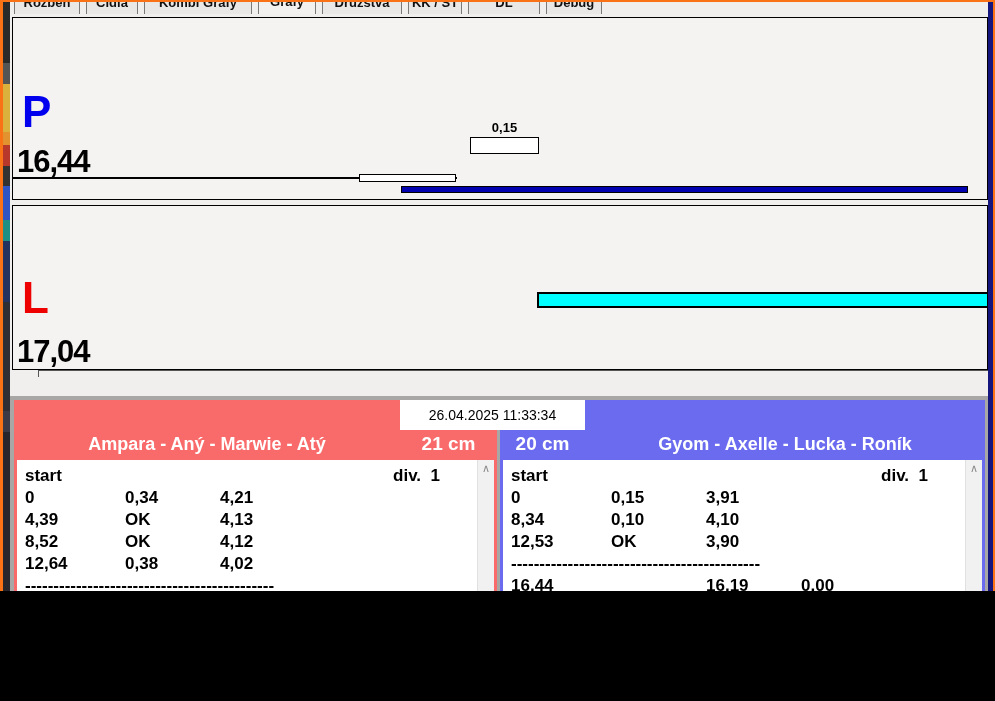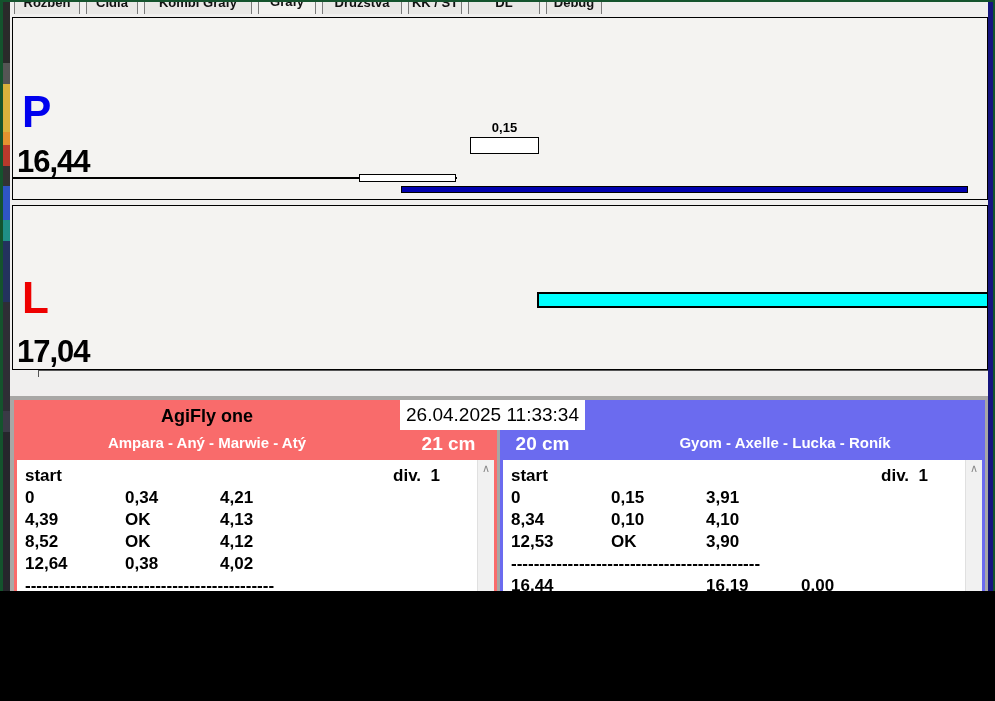--- a/index.html
+++ b/index.html
@@ -1,17 +1,17 @@
 <!DOCTYPE html>
 <html><head>
 <meta charset="utf-8">
 <style>
   * { margin:0; padding:0; box-sizing:border-box; }
   body { font-family:"Liberation Sans", sans-serif; background:#000; }
-  .screen { position:relative; width:995px; height:608px; background:#14532d; overflow:hidden; }
+  .screen { position:relative; width:995px; height:608px; background:#f97316; overflow:hidden; }
 
   
   .sliver { position:absolute; left:3px; top:2px; width:7px; height:682px;
     background:linear-gradient(#2a2a2a 0 9%, #555 9% 12%, #d9b13c 12% 19%, #e2922f 19% 21%,
       #b8392c 21% 24%, #333 24% 27%, #2f55c4 27% 32%, #1f8f86 32% 35%, #23325e 35% 44%,
       #2e2e35 44% 60%, #3a3a46 60% 63%, #26262c 63% 100%); }
   .navy-strip { position:absolute; right:2px; top:2px; width:5px; height:682px; background:#15157e; }
 
   .window { position:absolute; left:10px; top:2px; width:978px; height:682px; background:#f0efee; }
 
@@ -44,29 +44,29 @@
   .thin-line::before { content:""; position:absolute; left:0; top:0; width:1px; height:7px; background:#555; }
 
   
   .bottom { position:absolute; left:0; right:0; top:394px; height:288px; background:#a8a7a5; }
   .team { position:absolute; top:4px; height:281px; }
   .team-left  { left:4px;  width:483px; background:#f96b6b; }
   .team-right { left:490px; width:485px; background:#6b6bef; }
   .team-title { position:absolute; top:6px; font-size:18px; font-weight:bold; color:#000; text-align:center; }
   .team-left  .team-title { left:0; width:386px; }
   .team-right .team-title { left:85px; right:0; }
-  .team-sub { position:absolute; top:34px; font-size:15px; font-weight:bold; color:#fff; text-align:center; }
+  .team-sub { position:absolute; top:34px; font-size:18px; font-weight:bold; color:#fff; text-align:center; }
   .team-left  .team-sub { left:0; width:386px; }
   .team-right .team-sub { left:85px; right:0; }
   .cm-label { position:absolute; font-size:19px; font-weight:bold; color:#fff; text-align:center; }
   .team-left  .cm-label { left:386px; width:97px; top:33px; }
   .team-right .cm-label { left:0; width:85px; top:33px; }
 
   .datetime-box { position:absolute; left:390px; top:4px; width:185px; height:30px; background:#fff;
-    display:flex; align-items:center; justify-content:center; font-size:19px; color:#000; z-index:5; white-space:nowrap; }
+    display:flex; align-items:center; justify-content:center; font-size:14px; color:#000; z-index:5; white-space:nowrap; }
 
   .ttable { position:absolute; left:3px; right:3px; top:60px; bottom:3px; background:#fff; overflow:hidden; }
   .tcontent { position:absolute; left:8px; top:5px; right:26px; font-size:17px; font-weight:bold; color:#000; line-height:22px; }
   .thead { display:flex; justify-content:space-between; white-space:pre; }
   .thead .divnum { margin-right:28px; }
   .trow, .ttotal { display:grid; grid-template-columns:100px 95px 95px 1fr; white-space:pre; }
   .tsep { letter-spacing:0; white-space:nowrap; overflow:hidden; }
   .scrollbar { position:absolute; right:0; top:0; bottom:0; width:17px; background:#f1f1f1; border-left:1px solid #e0e0e0; }
   .scroll-up { position:absolute; top:2px; left:0; width:100%; text-align:center; color:#8a8a8a; font-size:11px; line-height:12px; }
 
@@ -123,21 +123,20 @@
       <div class="bar-l"></div>
     </div>
 
     <div class="thin-line"></div>
 
     <div class="bottom">
 
       <div class="datetime-box">26.04.2025 11:33:34</div>
 
       <div class="team team-left">
-        <div class="team-title">AgiFly one</div>
         <div class="team-sub">Ampara - Aný - Marwie - Atý</div>
         <div class="cm-label">21 cm</div>
         <div class="ttable">
           <div class="tcontent">
             <div class="thead">
               <span>start</span>
               <span class="divnum">div.  1</span>
             </div>
             <div class="trow">
               <span>0</span><span>0,34</span><span>4,21</span><span></span>

